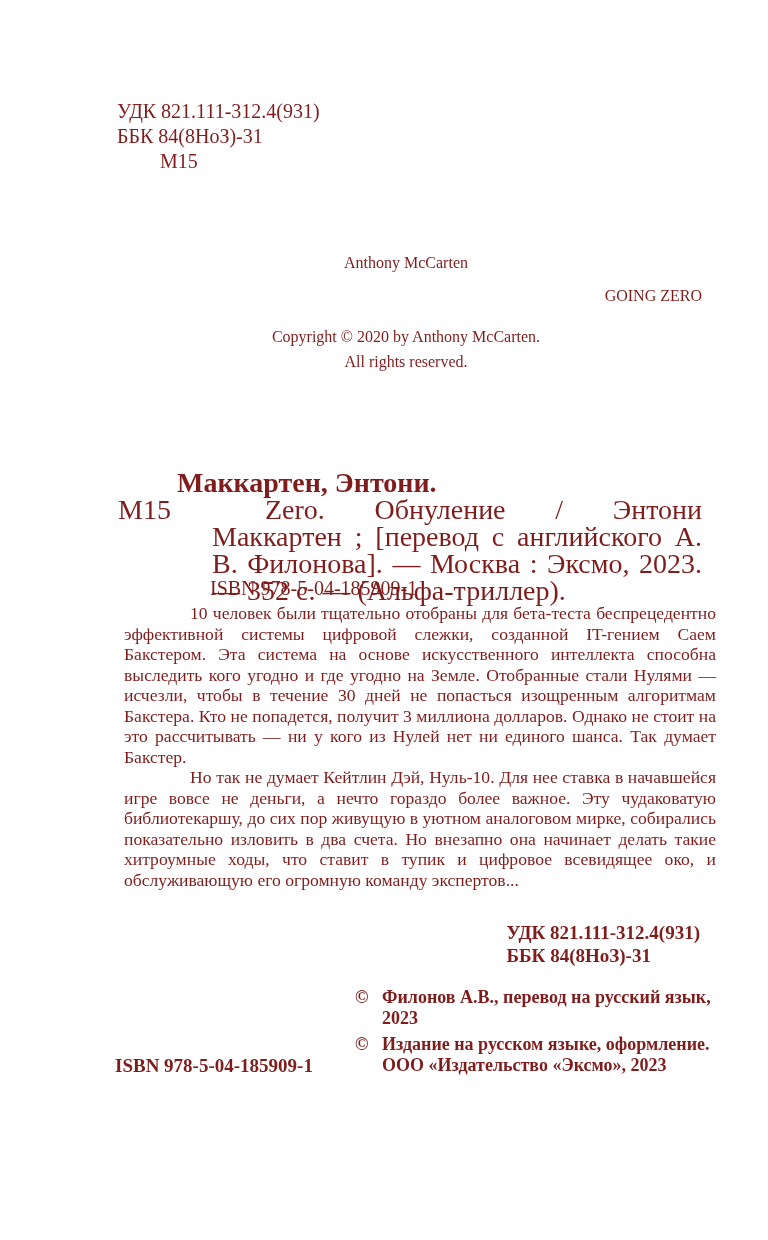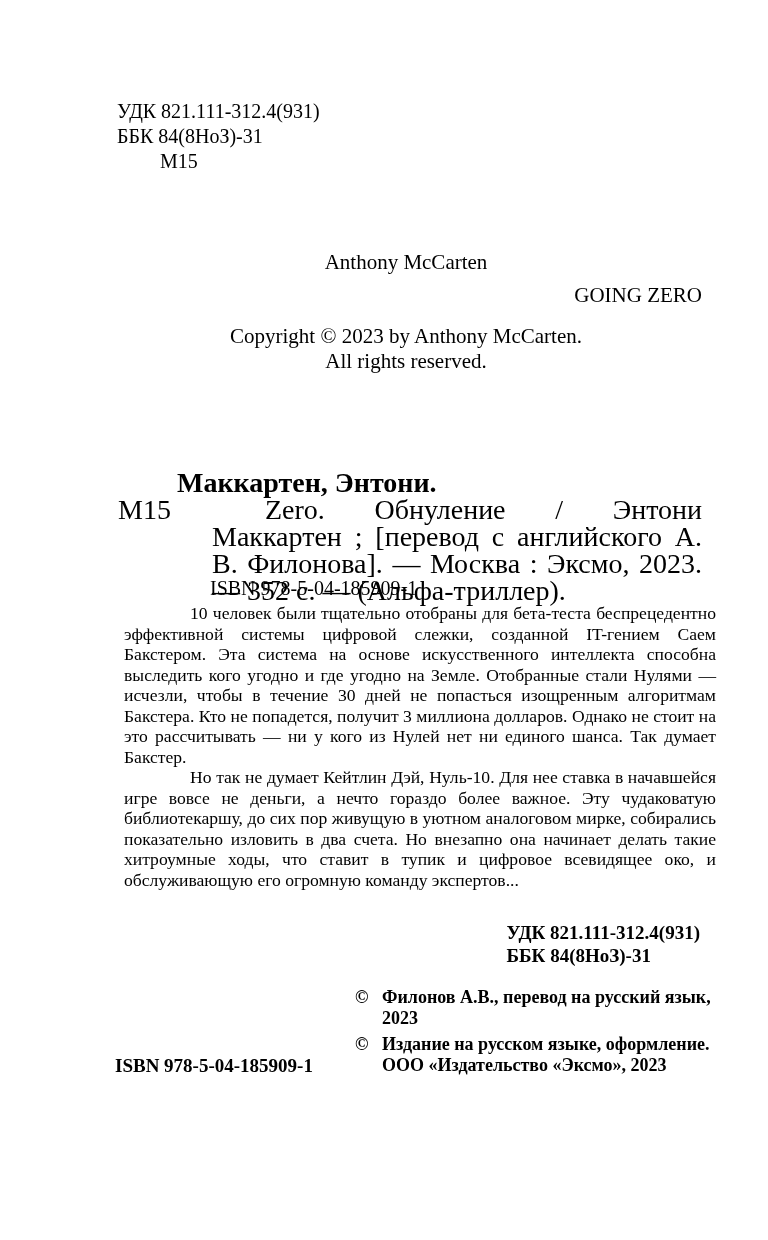--- a/index.html
+++ b/index.html
@@ -3,21 +3,21 @@
 <meta charset="utf-8">
 <style>
   * { margin: 0; padding: 0; box-sizing: border-box; }
   html, body { background: #e8e8e8; }
   .page {
     position: relative;
     width: 768px;
     height: 1240px;
     margin: 0 auto;
     background: #ffffff;
-    color: #000000;
+    color: #7f1d1d;
     font-family: "Liberation Serif", "DejaVu Serif", serif;
     overflow: hidden;
   }
   
   .top-codes {
     position: absolute;
     left: 117px;
     top: 99px;
     font-size: 20px;
     line-height: 25px;
@@ -25,21 +25,21 @@
   }
   .top-codes .code-indent { margin-left: 43px; }
 
   
   .title-block {
     position: absolute;
     left: 110px;
     top: 246px;
     width: 592px;
     text-align: center;
-    font-size: 21px;
+    font-size: 16px;
   }
   .title-block .author-line { line-height: 33px; }
   .title-block .title-line  { line-height: 33px; text-align: right; }
   .title-block .copyright-group { margin-top: 12px; line-height: 25px; }
 
   
   .catalog {
     position: absolute;
     left: 110px;
     top: 469px;
@@ -121,21 +121,21 @@
   <div class="top-codes">
     <div>УДК 821.111-312.4(931)</div>
     <div>ББК 84(8НоЗ)-31</div>
     <div class="code-indent">М15</div>
   </div>
 
   <div class="title-block">
     <div class="author-line">Anthony McCarten</div>
     <div class="title-line">GOING ZERO</div>
     <div class="copyright-group">
-      <div>Copyright © 2023 by Anthony McCarten.</div>
+      <div>Copyright © 2020 by Anthony McCarten.</div>
       <div>All rights reserved.</div>
     </div>
   </div>
 
   <div class="catalog">
     <div class="catalog-heading">Маккартен, Энтони.</div>
     <div class="catalog-code">М15</div>
     <div class="catalog-desc">Zero. Обнуление / Энтони Маккартен ; [перевод с английского А. В. Филонова]. — Москва : Эксмо, 2023. — 352 с. — (Альфа-триллер).</div>
   </div>
 

